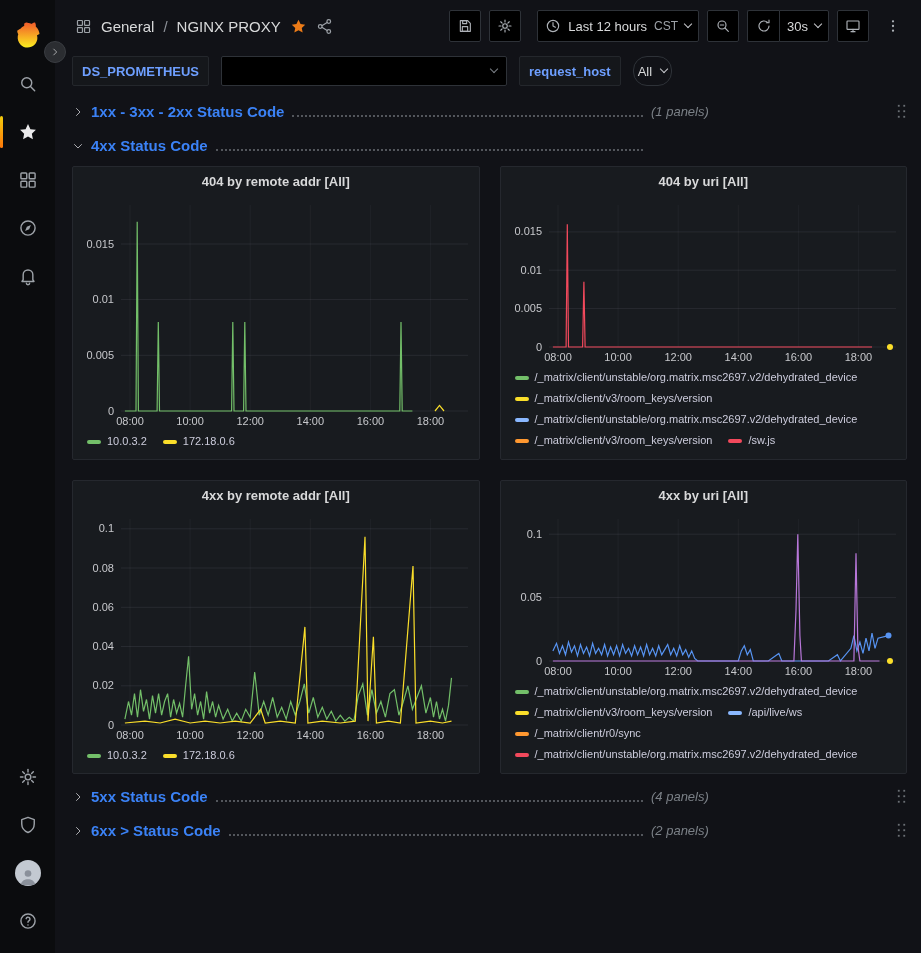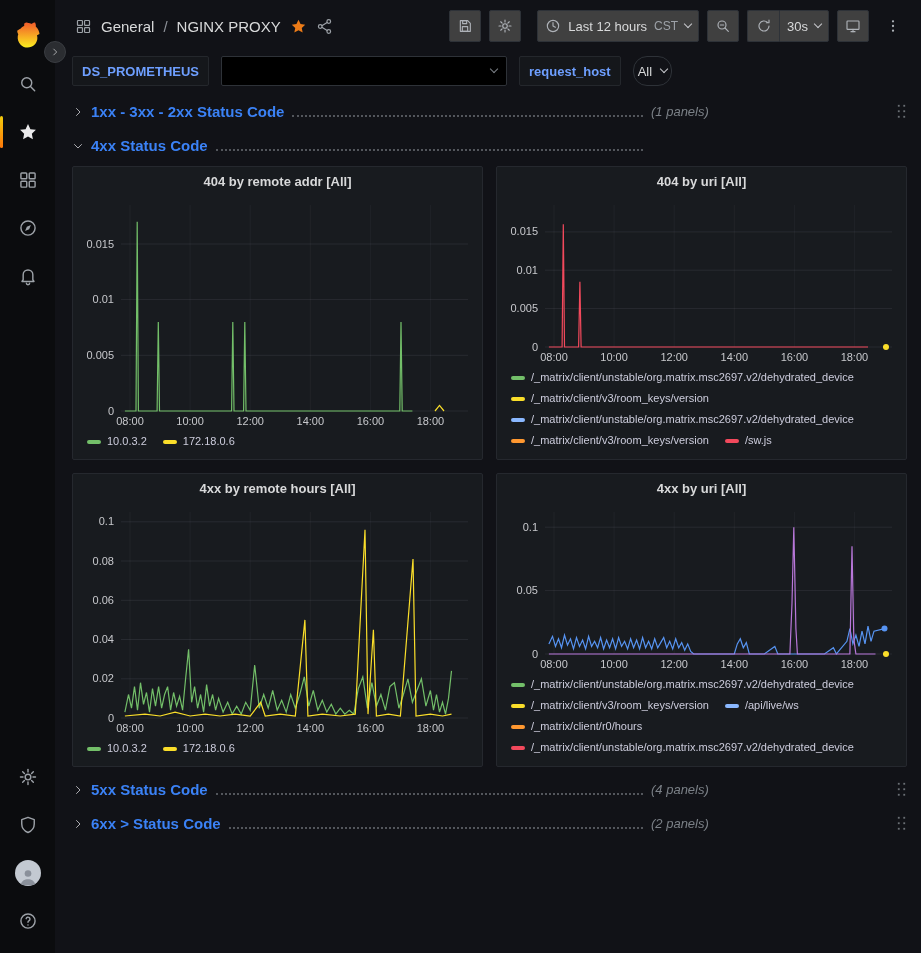--- a/index.html
+++ b/index.html
@@ -30,21 +30,21 @@
   .main{flex:1;display:flex;flex-direction:column;min-width:0}
   .topbar{height:52px;display:flex;align-items:center;padding:0 12px 0 20px;flex:none}
   .crumb{display:flex;align-items:center;gap:9px;font-size:15px;color:#d8d9da}
   .crumb .sec{cursor:pointer}
   .crumb .sep{color:#8e9299}
   .crumb .ttl{cursor:pointer}
   .fav-star{color:#EB7B18;display:flex;cursor:pointer}
   .icon{display:inline-flex;color:#9da2a8}
   .tb-right{margin-left:auto;display:flex;align-items:center;gap:8px}
   .tb-btn{height:32px;min-width:32px;display:flex;align-items:center;justify-content:center;gap:7px;
-    padding:0 7px;background:#404040;border:1px solid #2e3238;border-radius:2px;color:#d8d9da;
+    padding:0 7px;background:#000000;border:1px solid #2e3238;border-radius:2px;color:#d8d9da;
     cursor:pointer;font-size:13px;font-family:inherit}
   .tb-btn .icon{color:#aeb2b8}
   .tb-btn.borderless{background:transparent;border:none}
   .tz{color:#9da2a8;font-size:12px}
   .join{display:flex}
   .join .tb-btn:first-child{border-right:none;border-radius:2px 0 0 2px}
   .join .tb-btn:last-child{border-radius:0 2px 2px 0}
   .caret{width:6px;height:6px;border-right:1.5px solid #c7c8cc;border-bottom:1.5px solid #c7c8cc;
     transform:rotate(45deg);margin-top:-4px;flex:none}
   .caret.dim{border-color:#7b8087}
@@ -65,21 +65,21 @@
   .row-chev{display:flex;color:#c7c8cc;margin-right:7px;transition:transform .1s}
   .row-head.open .row-chev{transform:rotate(90deg)}
   .row-left{display:flex;align-items:baseline;width:558px;min-width:0}
   .row-title{font-size:15px;font-weight:700;color:#3b82f6;white-space:nowrap}
   .row-dots{flex:1;border-bottom:2px dotted #53565c;margin:0 6px 4px 8px;height:1px}
   .row-count{font-size:13px;font-style:italic;color:#7b8087;margin-left:2px;white-space:nowrap}
   .row-grip{margin-left:auto;width:11px;height:17px;cursor:grab;
     background:radial-gradient(circle,#6a6e74 1.3px,transparent 1.4px);background-size:5.5px 5.5px}
   .row-head.open .row-grip{visibility:hidden}
 
-  .panels{display:grid;grid-template-columns:1fr 1fr;gap:13px;margin-bottom:9px}
+  .panels{display:grid;grid-template-columns:1fr 1fr;gap:20px;margin-bottom:9px}
   .panel{background:#181b1f;border:1px solid #25282e;border-radius:2px;height:294px;
     display:flex;flex-direction:column;overflow:hidden}
   .panel-title{height:30px;line-height:30px;text-align:center;font-size:13px;font-weight:600;
     color:#d8d9da;cursor:pointer;flex:none;white-space:nowrap;overflow:hidden}
   .chart{flex:none;margin:0 6px;cursor:crosshair}
   .chart.tall{height:232px}
   .chart.short{height:168px}
   text.tick{fill:#c7c8cc;font-size:11px;font-family:"Liberation Sans",sans-serif}
   .legend{flex:1;overflow:hidden;display:flex;flex-wrap:wrap;align-content:flex-start;
     column-gap:16px;row-gap:6px;padding:5px 10px 0 14px;font-size:11px;color:#ccccdc}
@@ -428,21 +428,21 @@
                 <span class="legend-swatch" style="background: rgb(255, 152, 48);"></span>
                 <span>/_matrix/client/v3/room_keys/version</span>
               </span>
               <span class="legend-item">
                 <span class="legend-swatch" style="background: rgb(242, 73, 92);"></span>
                 <span>/sw.js</span>
               </span>
             </div>
         </div>
         <div class="panel">
-          <div class="panel-title">4xx by remote hours [All]</div>
+          <div class="panel-title">4xx by remote addr [All]</div>
           <div class="chart tall"><svg width="399" height="232">
                 <line x1="42" x2="389" y1="214.0" y2="214.0" stroke="rgba(204,204,220,0.09)"></line>
                 <text class="tick" x="35" y="217.5" text-anchor="end">0</text>
                 <line x1="42" x2="389" y1="174.8" y2="174.8" stroke="rgba(204,204,220,0.09)"></line>
                 <text class="tick" x="35" y="178.3" text-anchor="end">0.02</text>
                 <line x1="42" x2="389" y1="135.5" y2="135.5" stroke="rgba(204,204,220,0.09)"></line>
                 <text class="tick" x="35" y="139.0" text-anchor="end">0.04</text>
                 <line x1="42" x2="389" y1="96.3" y2="96.3" stroke="rgba(204,204,220,0.09)"></line>
                 <text class="tick" x="35" y="99.8" text-anchor="end">0.06</text>
                 <line x1="42" x2="389" y1="57.0" y2="57.0" stroke="rgba(204,204,220,0.09)"></line>
@@ -510,21 +510,21 @@
               <span class="legend-item">
                 <span class="legend-swatch" style="background: rgb(250, 222, 42);"></span>
                 <span>/_matrix/client/v3/room_keys/version</span>
               </span>
               <span class="legend-item">
                 <span class="legend-swatch" style="background: rgb(138, 184, 255);"></span>
                 <span>/api/live/ws</span>
               </span>
               <span class="legend-item">
                 <span class="legend-swatch" style="background: rgb(255, 152, 48);"></span>
-                <span>/_matrix/client/r0/hours</span>
+                <span>/_matrix/client/r0/sync</span>
               </span>
               <span class="legend-item">
                 <span class="legend-swatch" style="background: rgb(242, 73, 92);"></span>
                 <span>/_matrix/client/unstable/org.matrix.msc2697.v2/dehydrated_device</span>
               </span>
             </div>
         </div>
       </div>
 
       <div class="row-head">

